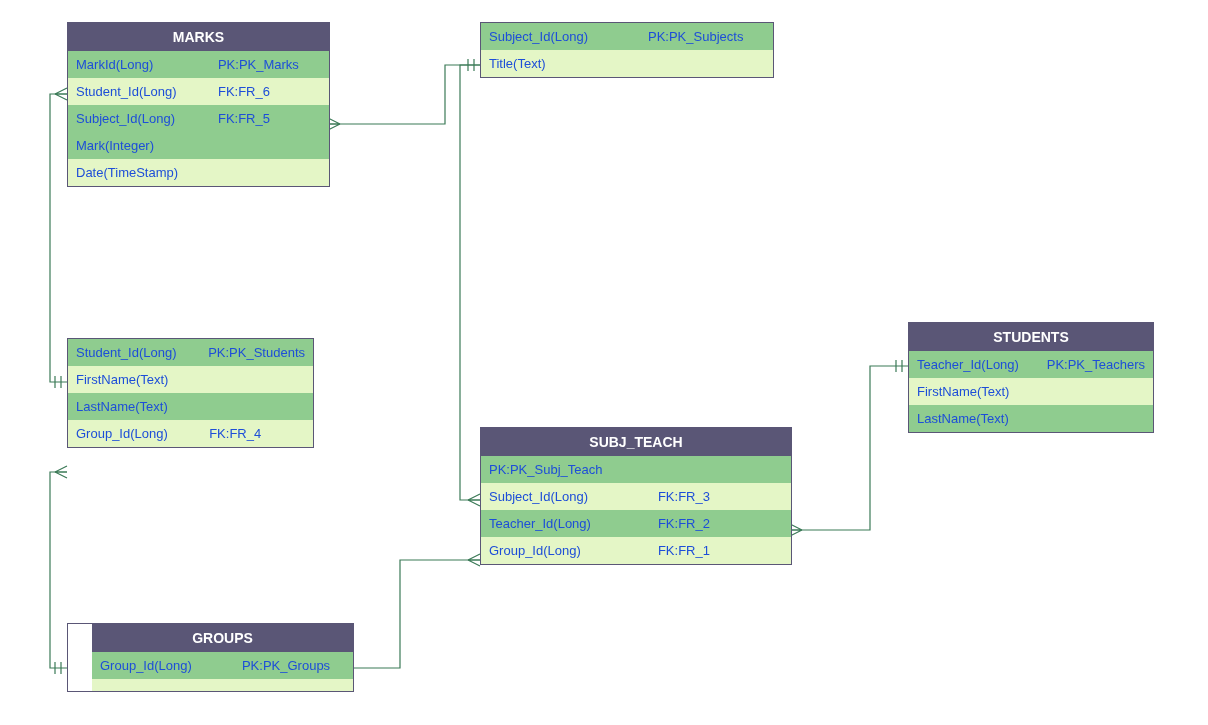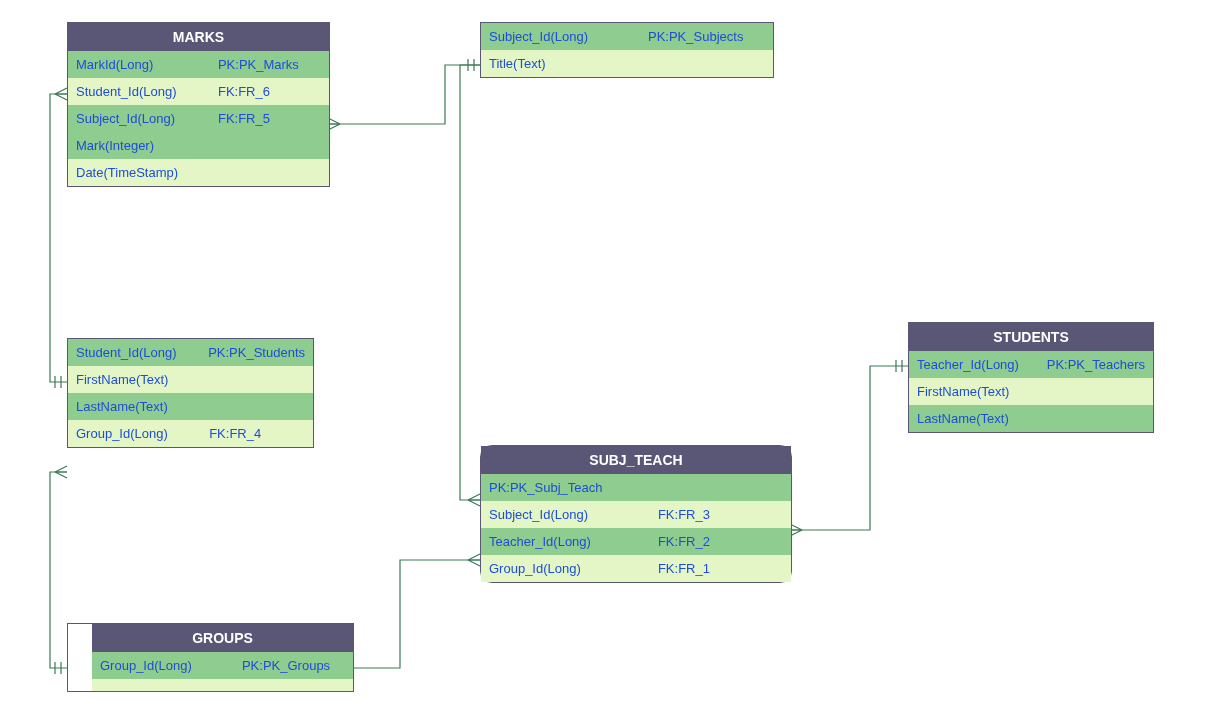--- a/index.html
+++ b/index.html
@@ -175,21 +175,21 @@
     <div class="entity-row row-dark">
         <div class="colname">Subject_Id(Long)</div>
         <div class="key">PK:PK_Subjects</div>
       </div>
     <div class="entity-row row-light">
         <div class="colname">Title(Text)</div>
         <div class="key"></div>
       </div>
   </div>
 
-  <div class="entity" style="left:480px;top:445px;width:310px;border-radius:12px;">
+  <div class="entity" style="left:480px;top:427px;width:310px;">
     <div class="entity-header">SUBJ_TEACH</div>
     <div class="entity-row row-dark">
         <div class="key">PK:PK_Subj_Teach</div>
       </div>
     <div class="entity-row row-light">
         <div class="colname">Subject_Id(Long)</div>
         <div class="key">FK:FR_3</div>
       </div>
     <div class="entity-row row-dark">
         <div class="colname">Teacher_Id(Long)</div>

